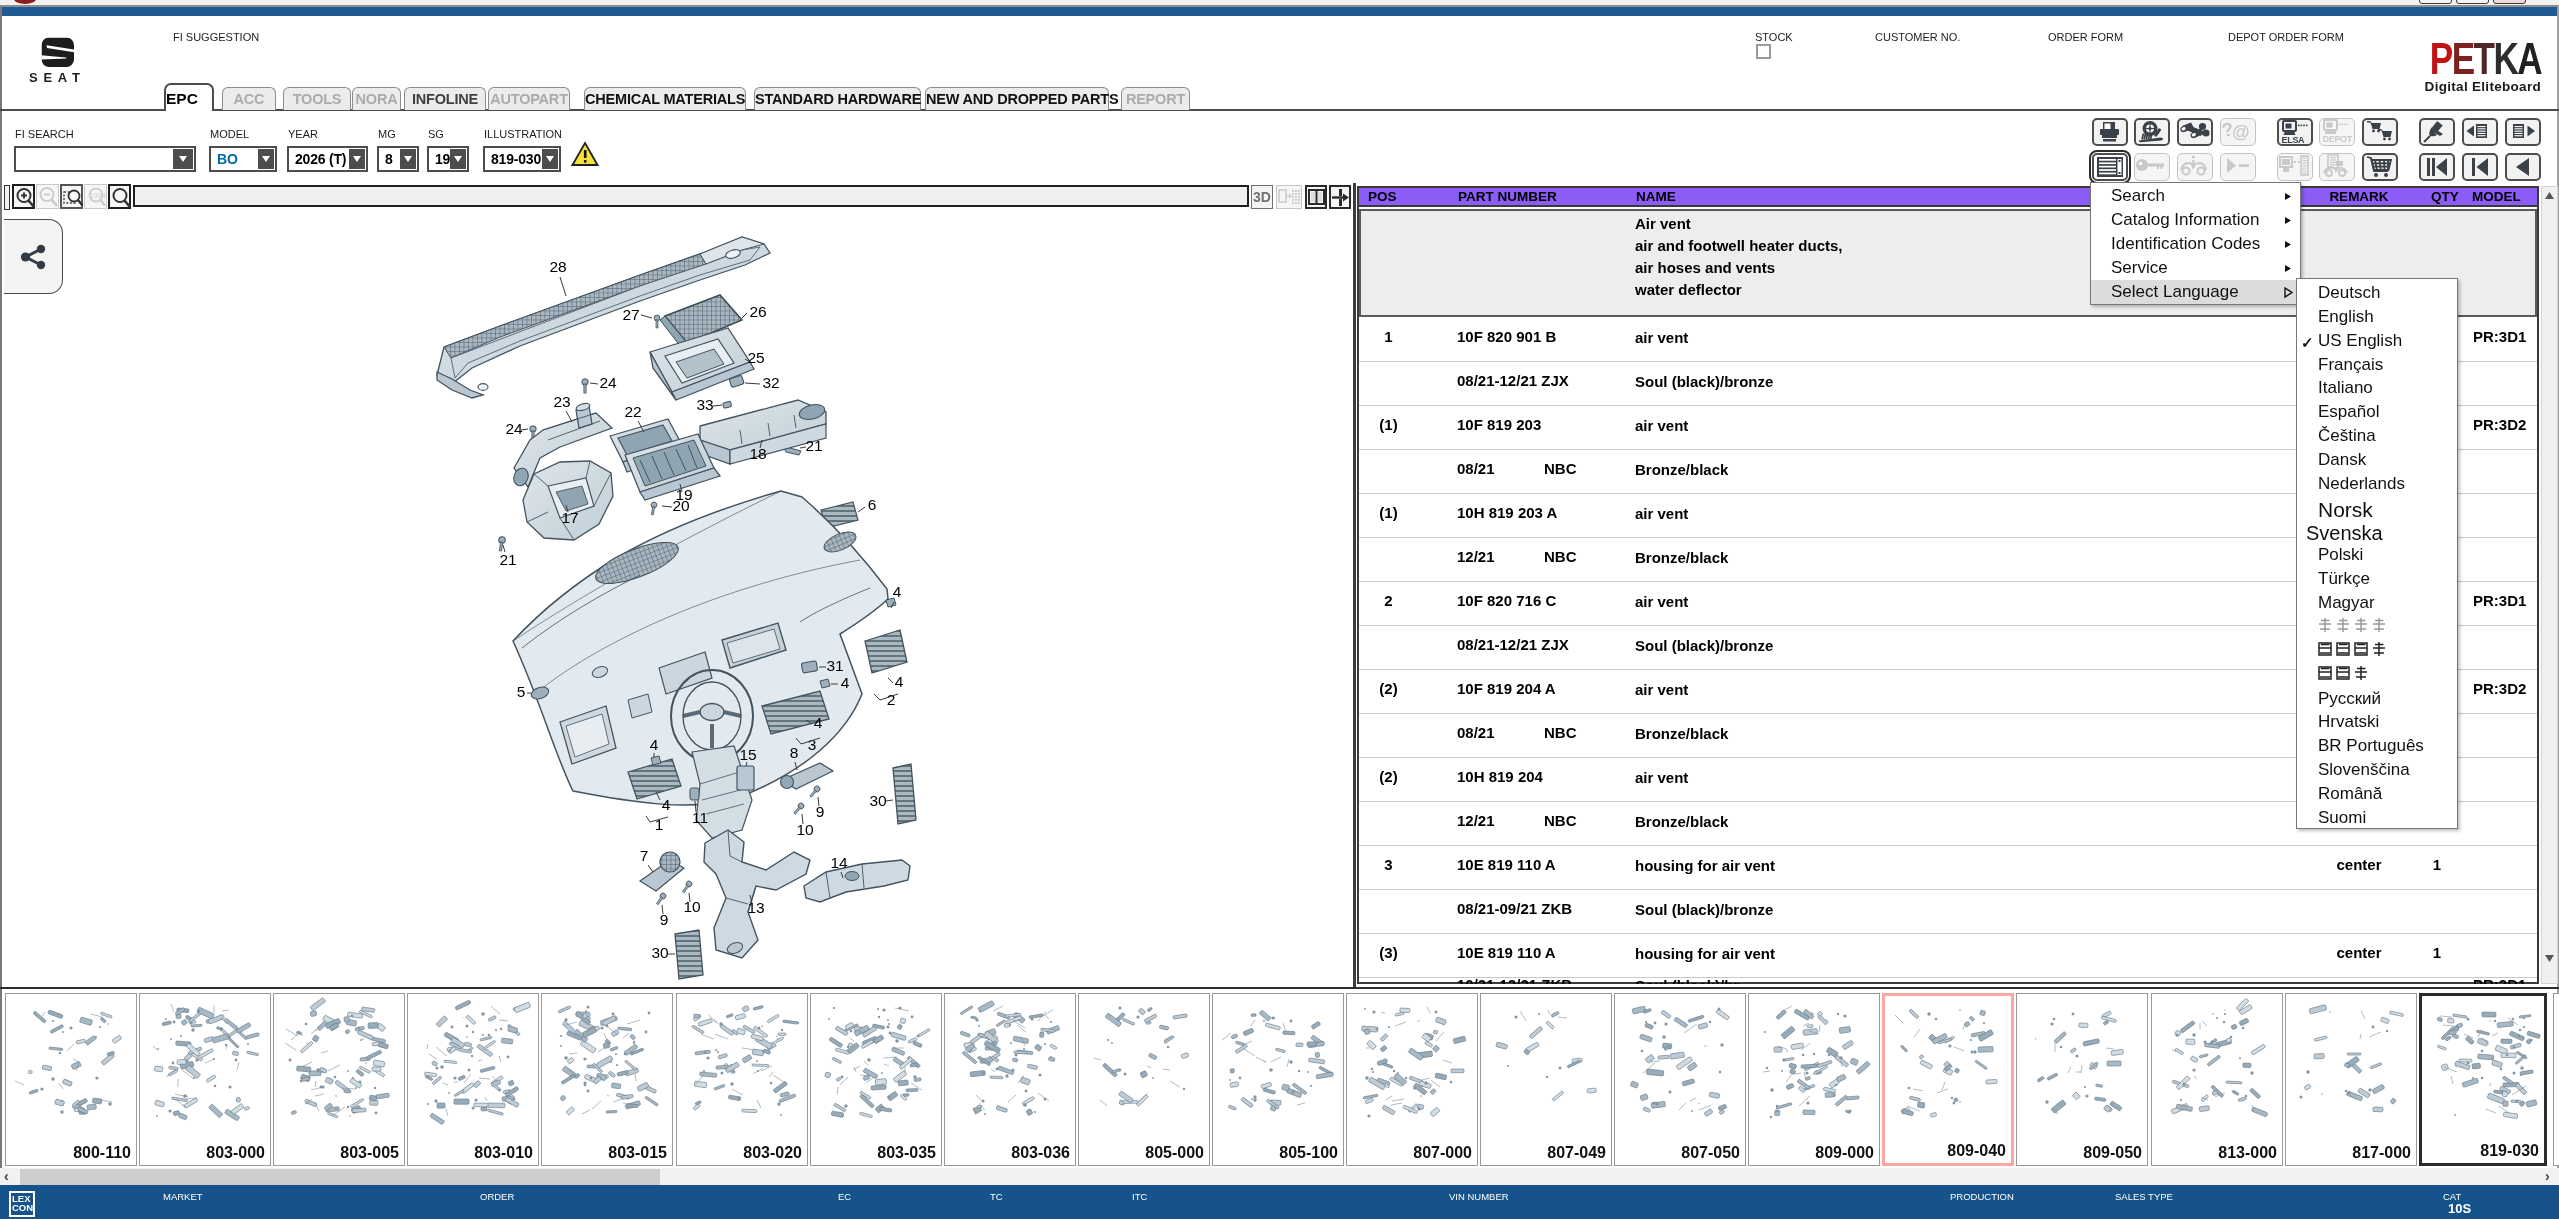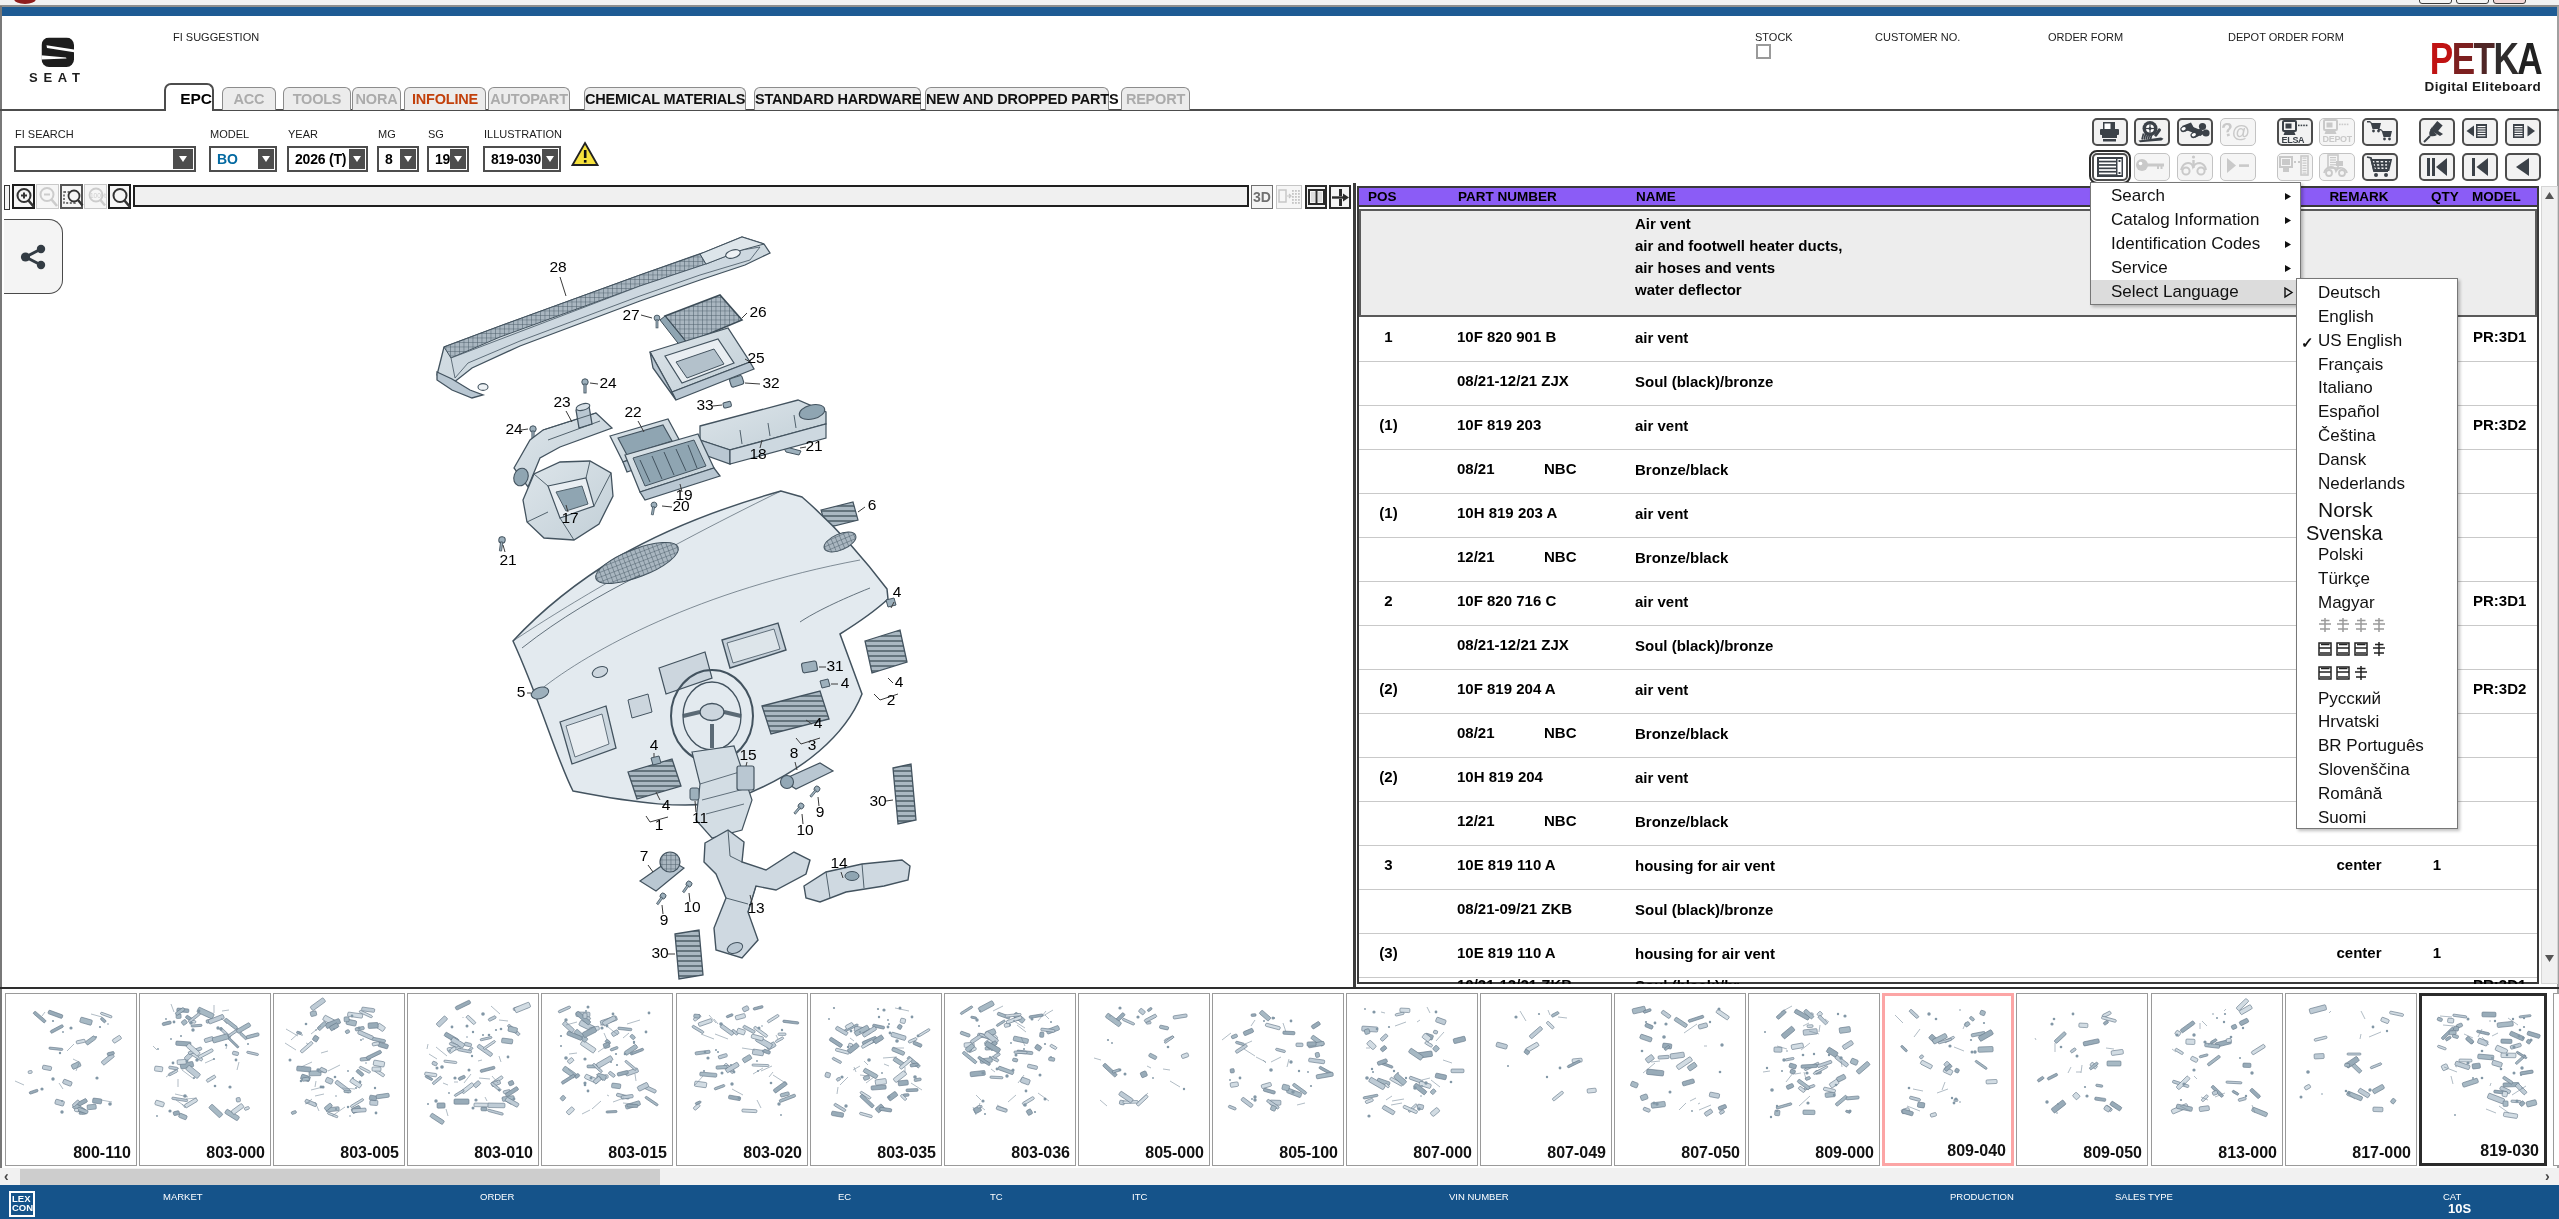--- a/index.html
+++ b/index.html
@@ -49,25 +49,25 @@
 <div class="abs" style="left:1756px;top:44px;width:15px;height:15px;border:2px solid #9a9a9a;background:#fff;"></div>
 <div class="lbl" style="left:1875px;top:31px;">CUSTOMER NO.</div>
 <div class="lbl" style="left:2048px;top:31px;">ORDER FORM</div>
 <div class="lbl" style="left:2228px;top:31px;">DEPOT ORDER FORM</div>
 <div class="abs" style="left:2380px;top:40px;width:161px;height:56px;">
 <div style="font-weight:bold;font-size:45px;line-height:37px;letter-spacing:-2px;text-align:right;transform:scale(0.78,1.0);transform-origin:right top;">
 <span style="color:#c01313;">P</span><span style="color:#7d2020;">E</span><span style="color:#502626;">T</span><span style="color:#2f2c2c;">K</span><span style="color:#212121;">A</span></div>
 <div style="font-weight:bold;font-size:13.5px;color:#1b1b1b;text-align:right;letter-spacing:0.3px;margin-top:2px;">Digital Eliteboard</div>
 </div>
 <div class="abs" style="left:0;top:109px;width:2559px;height:2px;background:#4c4c4c;"></div>
-<div class="abs" style="left:164px;top:83px;width:50px;height:28px;background:#fff;border:2px solid #4c4c4c;border-bottom:none;border-radius:7px 7px 0 0;z-index:5;text-align:right;font-weight:bold;font-size:15.5px;color:#000;line-height:27px;white-space:nowrap;">EPC</div>
+<div class="abs" style="left:164px;top:83px;width:50px;height:28px;background:#fff;border:2px solid #4c4c4c;border-bottom:none;border-radius:7px 7px 0 0;z-index:5;text-align:left;font-weight:bold;font-size:15.5px;color:#000;line-height:27px;white-space:nowrap;">EPC</div>
 <div class="abs" style="left:222px;top:87px;width:54px;height:22.5px;background:#ececec;border:1.5px solid #8c8c8c;border-bottom:none;border-radius:6px 6px 0 0;text-align:center;font-weight:bold;font-size:14.5px;color:#ababab;line-height:22px;white-space:nowrap;letter-spacing:-0.2px;">ACC</div>
 <div class="abs" style="left:283px;top:87px;width:68px;height:22.5px;background:#ececec;border:1.5px solid #8c8c8c;border-bottom:none;border-radius:6px 6px 0 0;text-align:center;font-weight:bold;font-size:14.5px;color:#ababab;line-height:22px;white-space:nowrap;letter-spacing:-0.2px;">TOOLS</div>
 <div class="abs" style="left:352px;top:87px;width:49px;height:22.5px;background:#ececec;border:1.5px solid #8c8c8c;border-bottom:none;border-radius:6px 6px 0 0;text-align:center;font-weight:bold;font-size:14.5px;color:#ababab;line-height:22px;white-space:nowrap;letter-spacing:-0.2px;">NORA</div>
-<div class="abs" style="left:404px;top:87px;width:82px;height:22.5px;background:#ececec;border:1.5px solid #8c8c8c;border-bottom:none;border-radius:6px 6px 0 0;text-align:center;font-weight:bold;font-size:14.5px;color:#c2410c;line-height:22px;white-space:nowrap;letter-spacing:-0.2px;">INFOLINE</div>
+<div class="abs" style="left:404px;top:87px;width:82px;height:22.5px;background:#ececec;border:1.5px solid #8c8c8c;border-bottom:none;border-radius:6px 6px 0 0;text-align:center;font-weight:bold;font-size:14.5px;color:#404040;line-height:22px;white-space:nowrap;letter-spacing:-0.2px;">INFOLINE</div>
 <div class="abs" style="left:488px;top:87px;width:82px;height:22.5px;background:#ececec;border:1.5px solid #8c8c8c;border-bottom:none;border-radius:6px 6px 0 0;text-align:center;font-weight:bold;font-size:14.5px;color:#ababab;line-height:22px;white-space:nowrap;letter-spacing:-0.2px;">AUTOPART</div>
 <div class="abs" style="left:584px;top:87px;width:162px;height:22.5px;background:#ececec;border:1.5px solid #8c8c8c;border-bottom:none;border-radius:6px 6px 0 0;text-align:center;font-weight:bold;font-size:14.5px;color:#111;line-height:22px;white-space:nowrap;letter-spacing:-0.2px;">CHEMICAL MATERIALS</div>
 <div class="abs" style="left:754px;top:87px;width:167px;height:22.5px;background:#ececec;border:1.5px solid #8c8c8c;border-bottom:none;border-radius:6px 6px 0 0;text-align:center;font-weight:bold;font-size:14.5px;color:#111;line-height:22px;white-space:nowrap;letter-spacing:-0.2px;">STANDARD HARDWARE</div>
 <div class="abs" style="left:925px;top:87px;width:184px;height:22.5px;background:#ececec;border:1.5px solid #8c8c8c;border-bottom:none;border-radius:6px 6px 0 0;text-align:center;font-weight:bold;font-size:14.5px;color:#111;line-height:22px;white-space:nowrap;letter-spacing:-0.2px;">NEW AND DROPPED PARTS</div>
 <div class="abs" style="left:1121px;top:87px;width:69px;height:22.5px;background:#ececec;border:1.5px solid #8c8c8c;border-bottom:none;border-radius:6px 6px 0 0;text-align:center;font-weight:bold;font-size:14.5px;color:#ababab;line-height:22px;white-space:nowrap;letter-spacing:-0.2px;">REPORT</div>
 <div class="lbl" style="left:15px;top:128px;">FI SEARCH</div>
 <div class="abs" style="left:14px;top:146px;width:182px;height:26px;border:2px solid #4d4d4d;background:#fff;">
     <div style="position:absolute;left:6px;top:3px;font-weight:bold;font-size:14px;color:#000;letter-spacing:-0.2px;"></div>
     <div style="position:absolute;right:1px;top:1px;width:20px;height:20px;background:#4d4d4d;margin:0;"></div>
     <div style="position:absolute;right:7px;top:8px;width:0;height:0;border-left:4.5px solid transparent;border-right:4.5px solid transparent;border-top:6.5px solid #fff;"></div>

